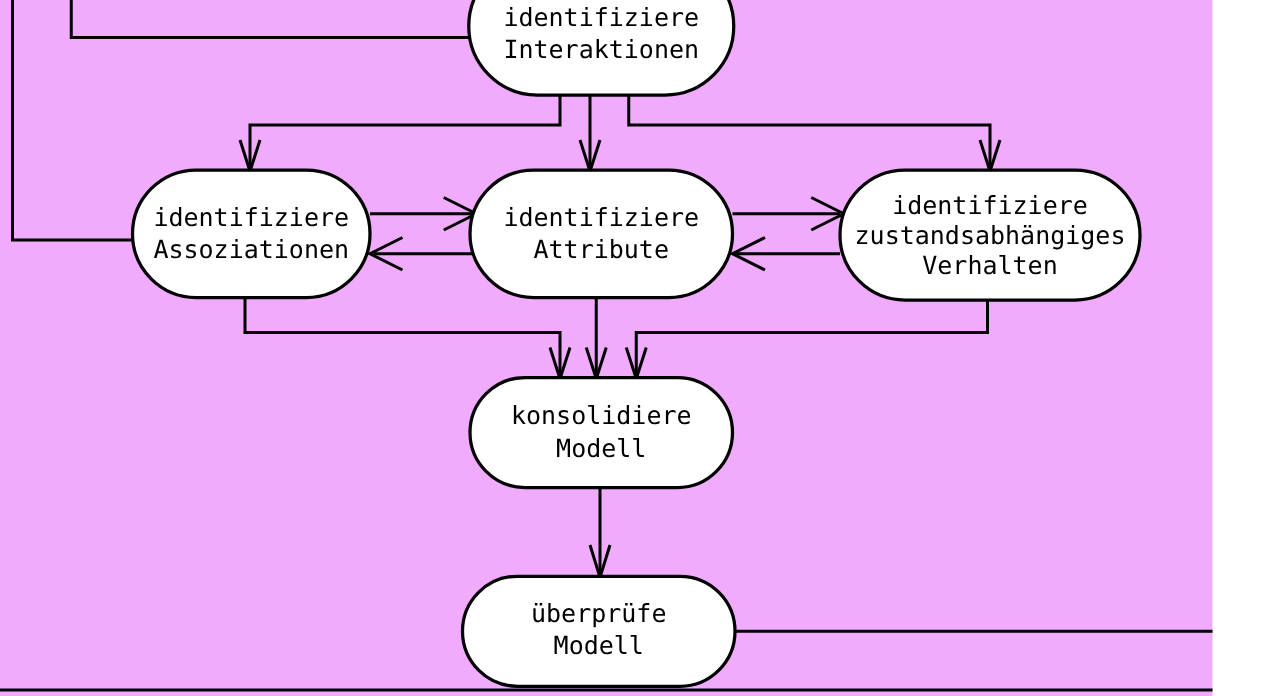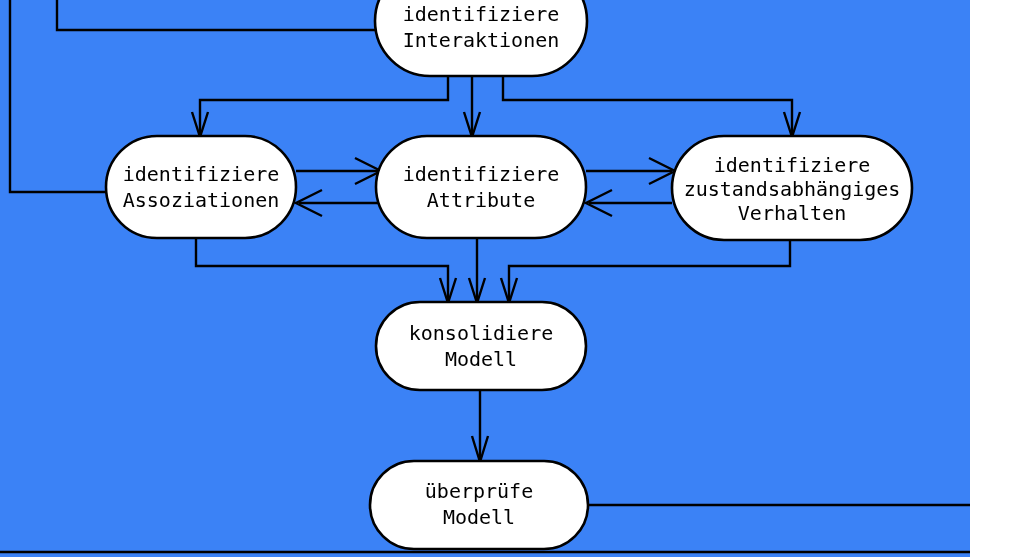--- a/index.html
+++ b/index.html
@@ -4,21 +4,21 @@
 <style>
   html, body {
     margin: 0;
     padding: 0;
     background: #ffffff;
   }
   #diagram-root {
     position: relative;
     width: 970px;
     height: 557px;
-    background: #3b82f6;
+    background: #f0abfc;
     overflow: hidden;
     font-family: "DejaVu Sans Mono", monospace;
   }
   svg.diagram-canvas {
     display: block;
     width: 1024px;
     height: 557px;
   }
   .node-shape {
     fill: #ffffff;

